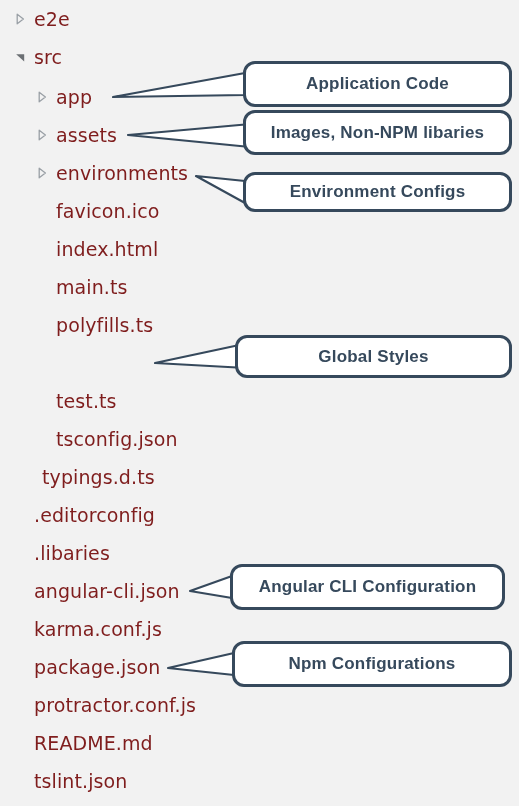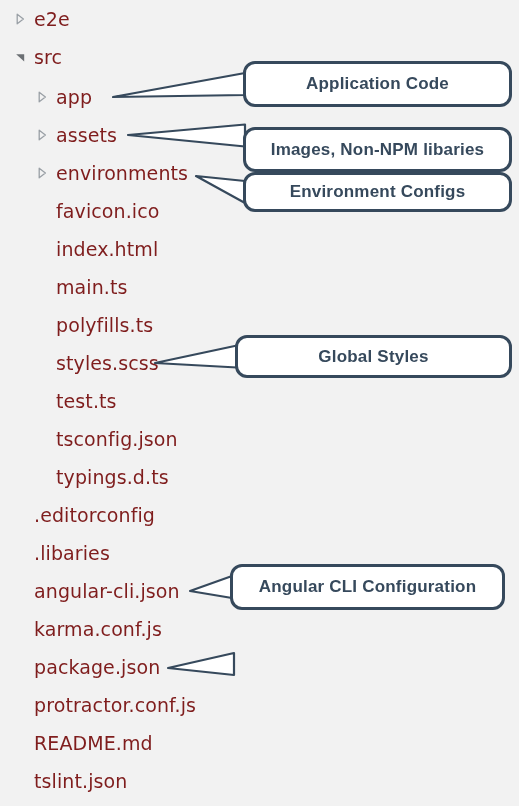--- a/index.html
+++ b/index.html
@@ -145,33 +145,29 @@
       <span class="label">index.html</span>
     </div>
     <div class="row" style="top: 268px; left: 34px;">
       <span class="twisty blank"></span>
       <span class="label">main.ts</span>
     </div>
     <div class="row" style="top: 306px; left: 34px;">
       <span class="twisty blank"></span>
       <span class="label">polyfills.ts</span>
     </div>
-    <div class="row" style="top: 344px; left: 34px;">
-      <span class="twisty blank"></span>
-      <span class="label">styles.scss</span>
-    </div>
     <div class="row" style="top: 382px; left: 34px;">
       <span class="twisty blank"></span>
       <span class="label">test.ts</span>
     </div>
     <div class="row" style="top: 420px; left: 34px;">
       <span class="twisty blank"></span>
       <span class="label">tsconfig.json</span>
     </div>
-    <div class="row" style="top: 458px; left: 34px; justify-content: center;">
+    <div class="row" style="top: 458px; left: 20px; justify-content: center;">
       <span class="twisty blank"></span>
       <span class="label">typings.d.ts</span>
     </div>
     <div class="row" style="top: 496px; left: 12px;">
       <span class="twisty blank"></span>
       <span class="label">.editorconfig</span>
     </div>
     <div class="row" style="top: 534px; left: 12px;">
       <span class="twisty blank"></span>
       <span class="label">.libaries</span>
@@ -207,25 +203,28 @@
     <path class="tail" d="M 245 124.5 L 128 135 L 245 146.5 Z"></path>
     <path class="tail" d="M 245 181 L 196 176 L 245 203 Z"></path>
     <path class="tail" d="M 237 345.5 L 155 363 L 237 367.5 Z"></path>
     <path class="tail" d="M 232 576 L 190 591 L 232 598 Z"></path>
     <path class="tail" d="M 234 653 L 168 668 L 234 675 Z"></path>
   </svg>
 <div id="callouts">
     <div class="callout" style="left: 243px; top: 61px; width: 269px; height: 46px;">
       <span class="callout-label">Application Code</span>
     </div>
-    <div class="callout" style="left: 243px; top: 127px; width: 269px; height: 45px;">
+    <div class="callout" style="left: 243px; top: 110px; width: 269px; height: 45px;">
       <span class="callout-label">Images, Non-NPM libaries</span>
     </div>
     <div class="callout" style="left: 243px; top: 172px; width: 269px; height: 40px;">
       <span class="callout-label">Environment Configs</span>
     </div>
     <div class="callout" style="left: 235px; top: 335px; width: 277px; height: 43px;">
       <span class="callout-label">Global Styles</span>
     </div>
     <div class="callout" style="left: 230px; top: 564px; width: 275px; height: 46px;">
       <span class="callout-label">Angular CLI Configuration</span>
     </div>
+    <div class="callout" style="left: 232px; top: 641px; width: 280px; height: 46px;">
+      <span class="callout-label">Npm Configurations</span>
+    </div>
   </div>
 
 </body></html>

